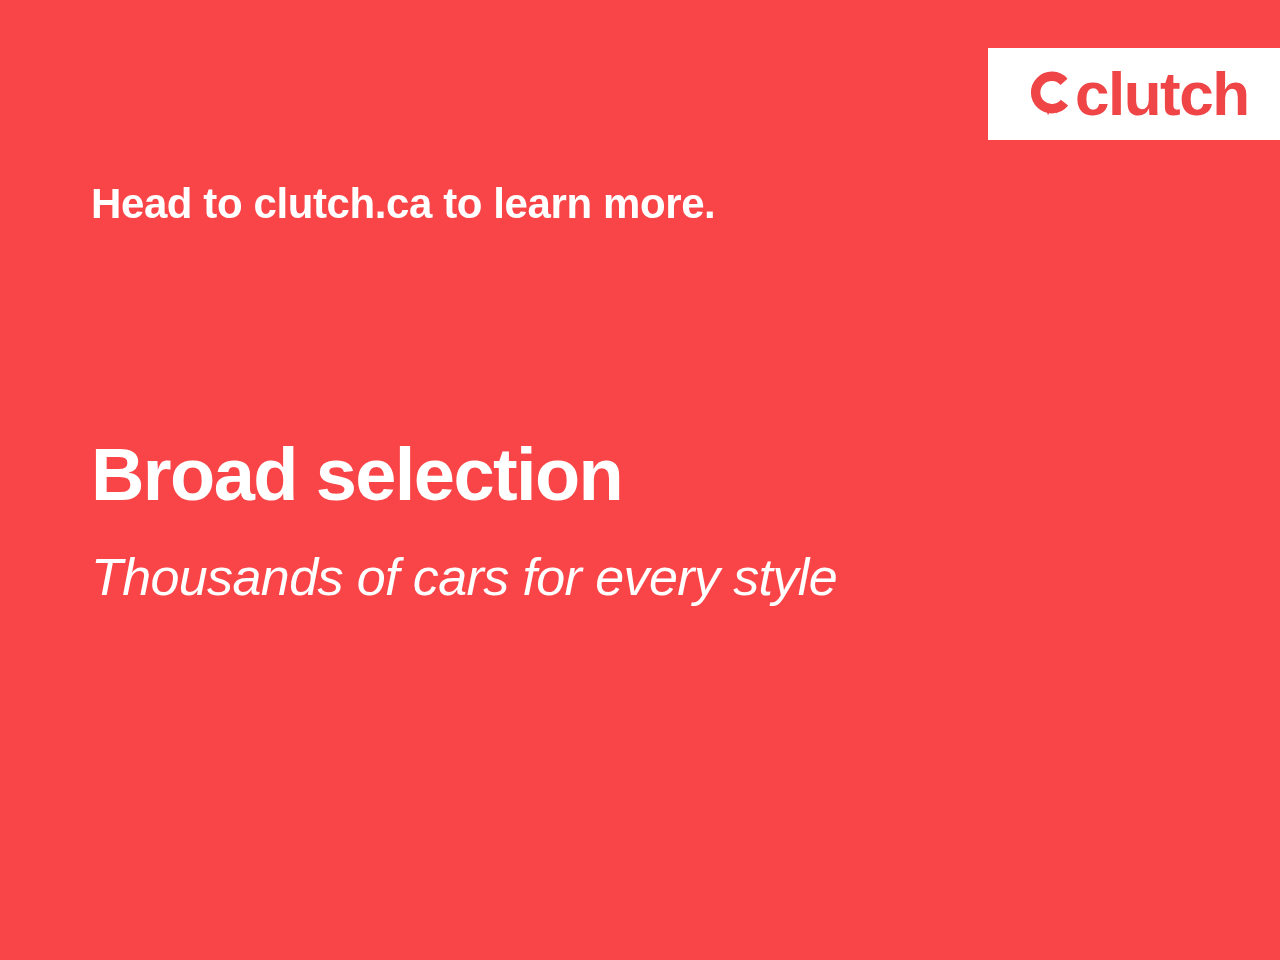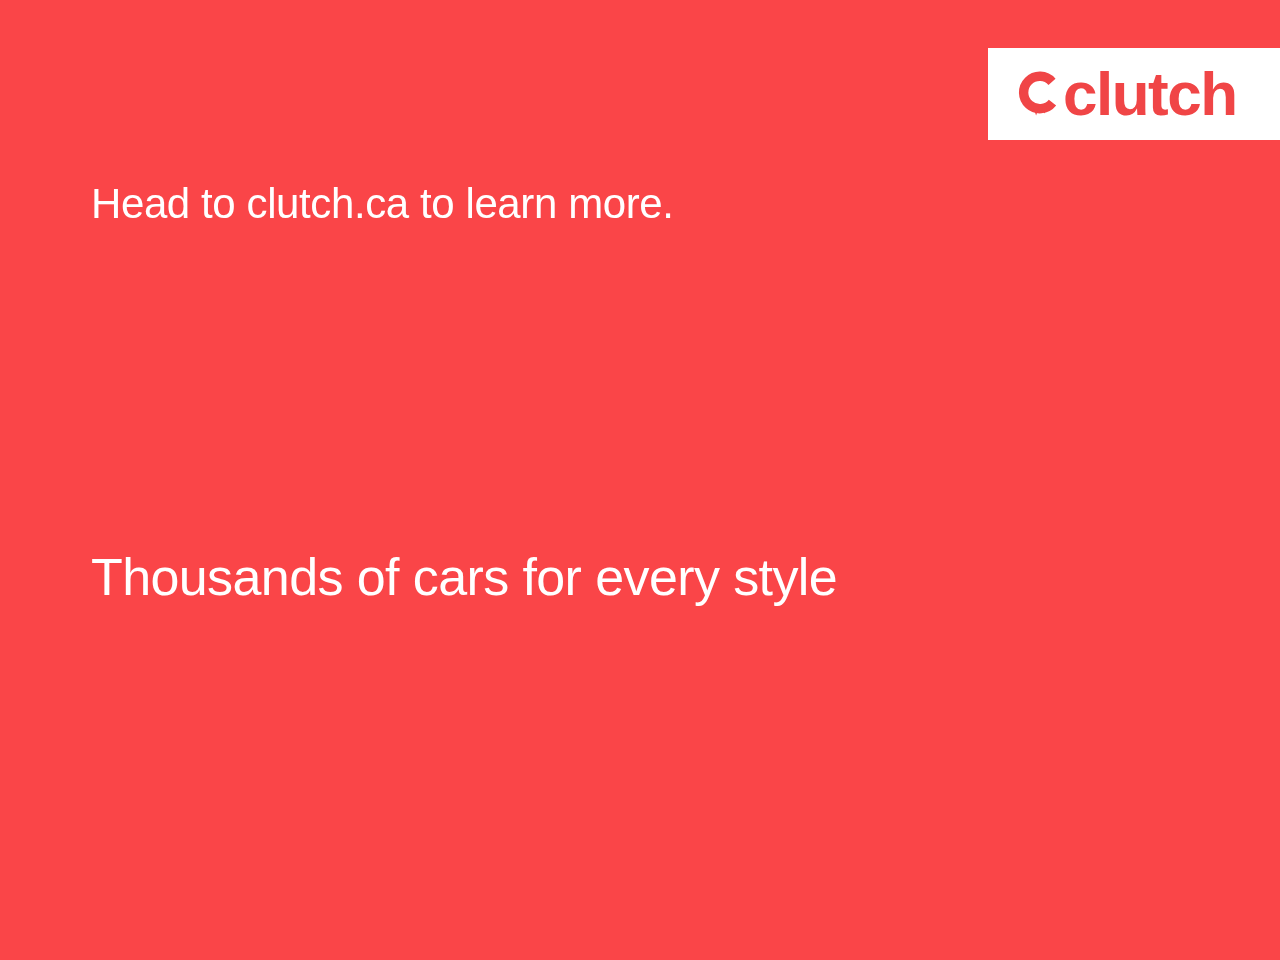--- a/index.html
+++ b/index.html
@@ -25,21 +25,21 @@
   .logo-box {
     position: absolute;
     left: 988px;
     top: 48px;
     width: 292px;
     height: 92px;
     background: #FFFFFF;
     display: flex;
     align-items: center;
     justify-content: flex-start;
-    padding-left: 28px;
+    padding-left: 40px;
     box-sizing: border-box;
   }
   .logo-mark {
     position: relative;
     width: 46px;
     height: 52px;
     flex: 0 0 auto;
     margin-right: 2px;
   }
   .logo-mark svg {
@@ -56,21 +56,21 @@
     line-height: 1;
     margin-left: -1px;
   }
 
   
   .eyebrow {
     position: absolute;
     left: 91px;
     top: 181px;
     font-size: 42px;
-    font-weight: 400;
+    font-weight: 700;
     color: #FFFFFF;
     letter-spacing: -0.4px;
     line-height: 1.1;
     white-space: nowrap;
   }
 
   .headline {
     position: absolute;
     left: 91px;
     top: 436px;
@@ -89,20 +89,21 @@
     width: 980px;
     font-size: 52px;
     font-weight: 400;
     color: #FFFFFF;
     letter-spacing: -0.6px;
     line-height: 65px;
   }
   .subhead .line {
     display: block;
     white-space: nowrap;
+    font-style: italic;
   }
 </style>
 </head>
 <body>
 
 <div class="slide">
 
   <div class="logo-box">
     <span class="logo-mark">
       <svg viewBox="0 0 46 52" xmlns="http://www.w3.org/2000/svg" aria-hidden="true">
@@ -112,18 +113,19 @@
 
         <polygon points="17.0,38.2 23.2,38.2 20.1,47.6" fill="#F04546"></polygon>
         <polygon points="25.4,38.2 31.6,38.2 28.5,45.6" fill="#F04546"></polygon>
       </svg>
     </span>
     <span class="logo-word">clutch</span>
   </div>
 
   <div class="eyebrow">Head to clutch.ca to learn more.</div>
 
+  <div class="headline">Broad selection</div>
 
   <div class="subhead">
     <span class="line">Thousands of cars for every style</span>
   </div>
 
 </div>
 
 </body></html>

